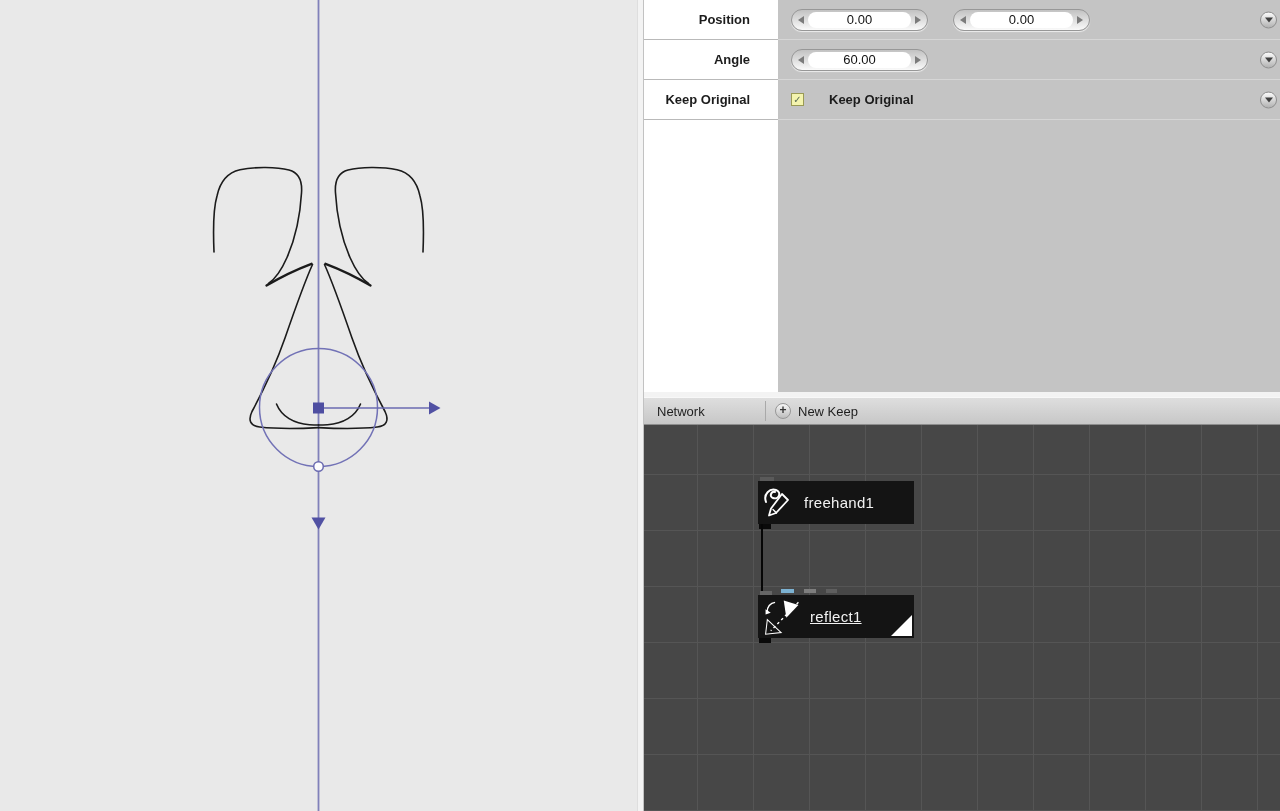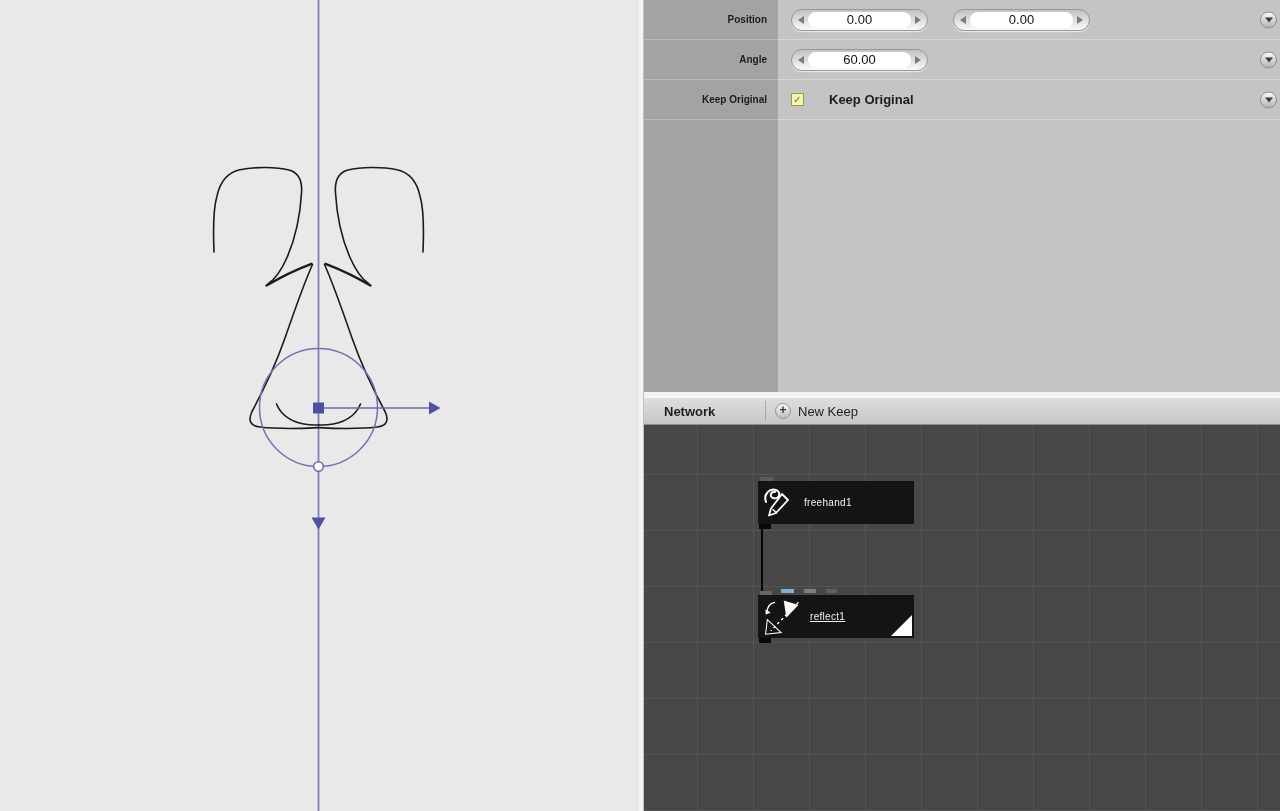--- a/index.html
+++ b/index.html
@@ -12,23 +12,23 @@
   
   .v-splitter{position:absolute;left:637px;top:0;width:7px;height:811px;background:#f3f3f3;
               border-left:1px solid #dedede;border-right:1px solid #c2c2c2;box-sizing:border-box;}
   .h-splitter{position:absolute;left:644px;top:392px;width:636px;height:5px;background:#f3f3f3;}
 
   
   .params{position:absolute;left:644px;top:0;width:636px;height:392px;
           display:flex;flex-direction:column;background:#c4c4c4;}
   .param-row{display:flex;height:40px;flex:0 0 auto;}
   .param-row.filler{flex:1 1 auto;height:auto;}
-  .param-label{width:134px;flex:0 0 134px;background:#a3a3a3;border-bottom:1px solid #b9b9b9;
-               display:flex;align-items:center;justify-content:flex-end;padding-right:11px;
-               box-sizing:border-box;font-size:10px;font-weight:bold;color:#1c1c1c;}
+  .param-label{width:134px;flex:0 0 134px;background:#ffffff;border-bottom:1px solid #b9b9b9;
+               display:flex;align-items:center;justify-content:flex-end;padding-right:28px;
+               box-sizing:border-box;font-size:13px;font-weight:bold;color:#1c1c1c;}
   .param-row.filler .param-label{border-bottom:none;}
   .param-value{flex:1;background:#c4c4c4;border-bottom:1px solid #d6d6d6;position:relative;
                display:flex;align-items:center;padding-left:13px;gap:25px;box-sizing:border-box;}
   .param-row.filler .param-value{border-bottom:none;}
 
   .dragger{width:137px;height:22px;flex:0 0 137px;border-radius:11px;border:1px solid #979797;
            background:linear-gradient(180deg,#c2c2c2,#fafafa);position:relative;box-sizing:border-box;
            box-shadow:0 1px 1px rgba(255,255,255,.7);}
   .dragger .field{position:absolute;left:16px;right:16px;top:2px;bottom:2px;background:#ffffff;
                   border-radius:8px;display:flex;align-items:center;justify-content:center;
@@ -48,34 +48,34 @@
   .checkbox{width:13px;height:13px;flex:0 0 13px;background:#f4f4ae;border:1px solid #9a9a55;
             box-sizing:border-box;font-size:10px;line-height:11px;text-align:center;color:#5c6e54;
             cursor:pointer;}
   .check-label{font-size:13px;font-weight:bold;color:#1c1c1c;margin-left:8px;}
 
   
   .net-header{position:absolute;left:644px;top:397px;width:636px;height:28px;box-sizing:border-box;
               background:linear-gradient(180deg,#dedede,#c7c7c7);
               border-top:1px solid #f8f8f8;border-bottom:1px solid #8d8d8d;
               display:flex;align-items:center;font-size:13px;color:#1e1e1e;}
-  .net-title{padding-left:20px;width:121px;flex:0 0 121px;box-sizing:border-box;font-weight:bold;}
+  .net-title{padding-left:13px;width:121px;flex:0 0 121px;box-sizing:border-box;}
   .net-divider{width:1px;height:20px;background:#a9a9a9;flex:0 0 1px;}
   .new-node{display:flex;align-items:center;gap:7px;padding-left:9px;cursor:pointer;}
   .plus-circle{width:16px;height:16px;border-radius:50%;border:1px solid #979797;box-sizing:border-box;
                background:linear-gradient(180deg,#f6f6f6,#bdbdbd);color:#333;font-size:12px;
                line-height:13px;text-align:center;font-weight:bold;}
 
   
   .net-view{position:absolute;left:644px;top:425px;width:636px;height:386px;background:#474747;
             background-image:linear-gradient(to right,#555 1px,transparent 1px),
                              linear-gradient(to bottom,#555 1px,transparent 1px);
             background-size:56px 56px;background-position:53px 49px;overflow:hidden;}
   .node{position:absolute;left:114px;width:156px;height:43px;background:#141414;
-        display:flex;align-items:center;color:#f2f2f2;font-size:10px;cursor:pointer;}
+        display:flex;align-items:center;color:#f2f2f2;font-size:15px;cursor:pointer;}
   .node .icon{flex:0 0 auto;margin-left:5px;}
   .node .name{margin-left:9px;letter-spacing:.3px;}
   .node-freehand{top:56px;}
   .node-reflect{top:170px;text-decoration:underline;}
   .tab{position:absolute;}
   .in-tab-freehand{left:116px;top:52px;width:14px;height:4px;background:#5a5a5a;}
   .out-tab-freehand{left:115px;top:99px;width:12px;height:5px;background:#0a0a0a;}
   .in-tab-reflect{left:116px;top:166px;width:12px;height:4px;background:#666;}
   .out-tab-reflect{left:115px;top:213px;width:12px;height:5px;background:#0a0a0a;}
   .conn{position:absolute;left:117px;top:99px;width:2px;height:71px;background:#060606;}

